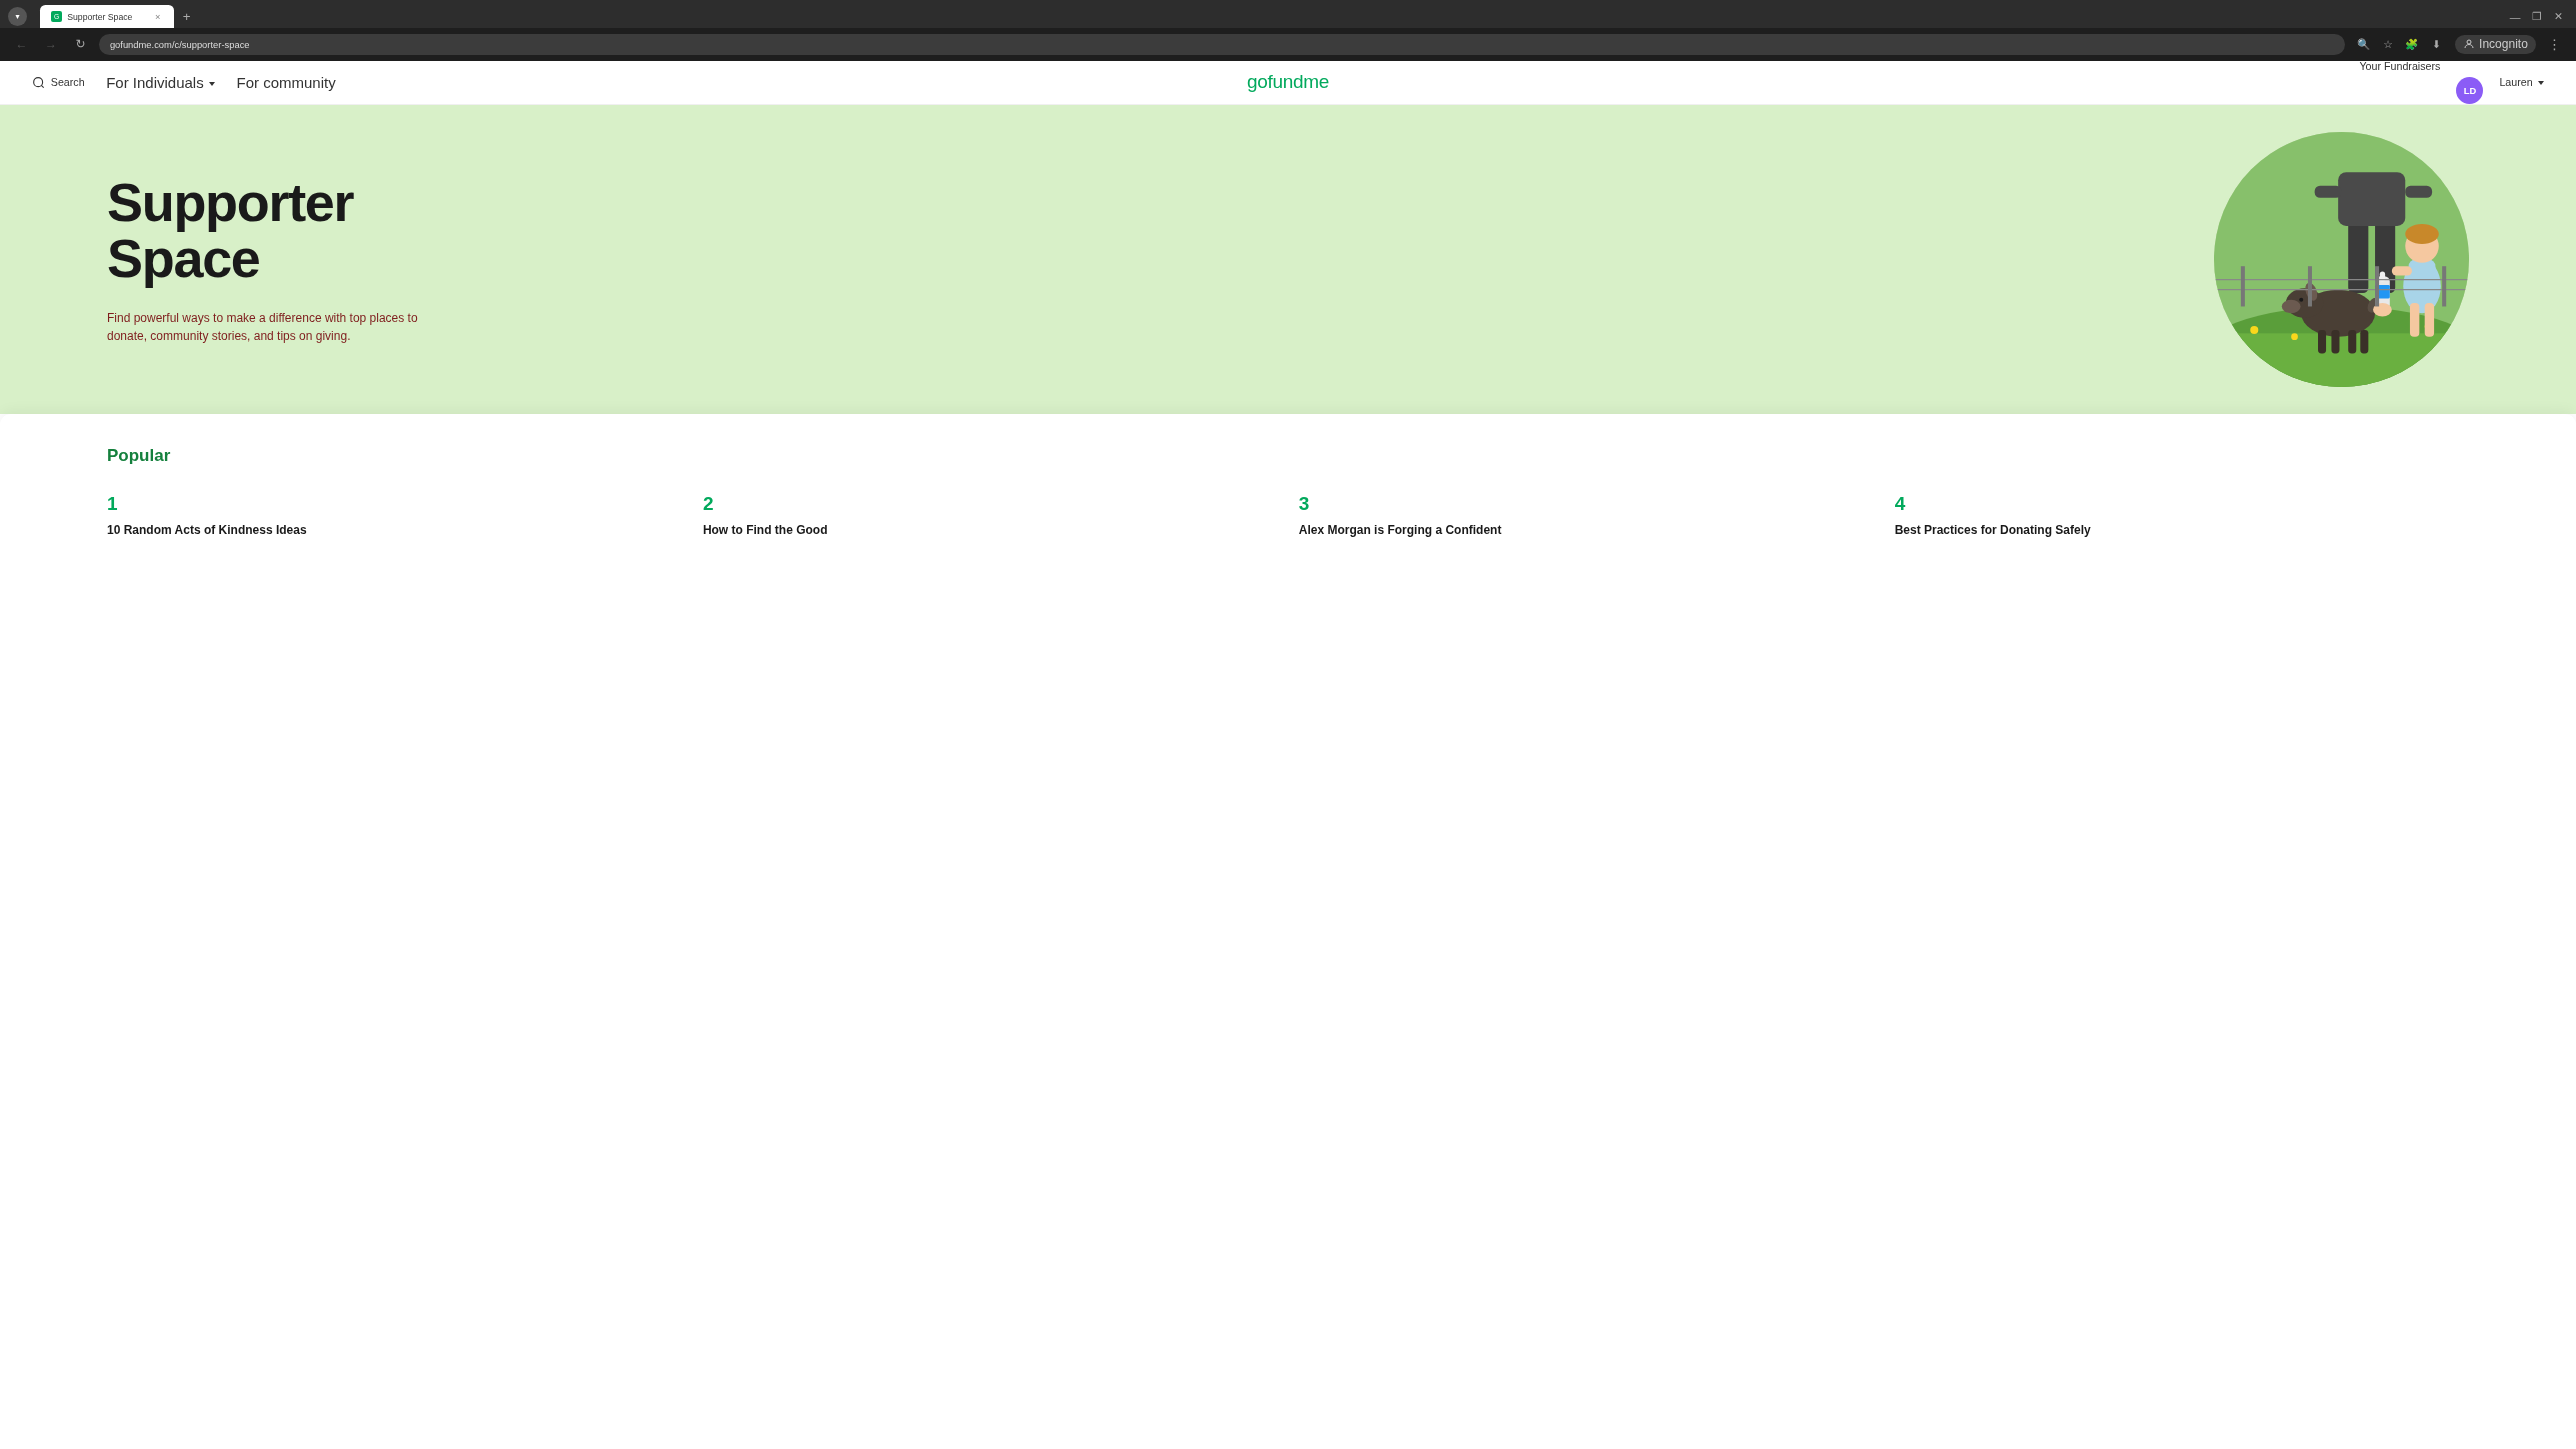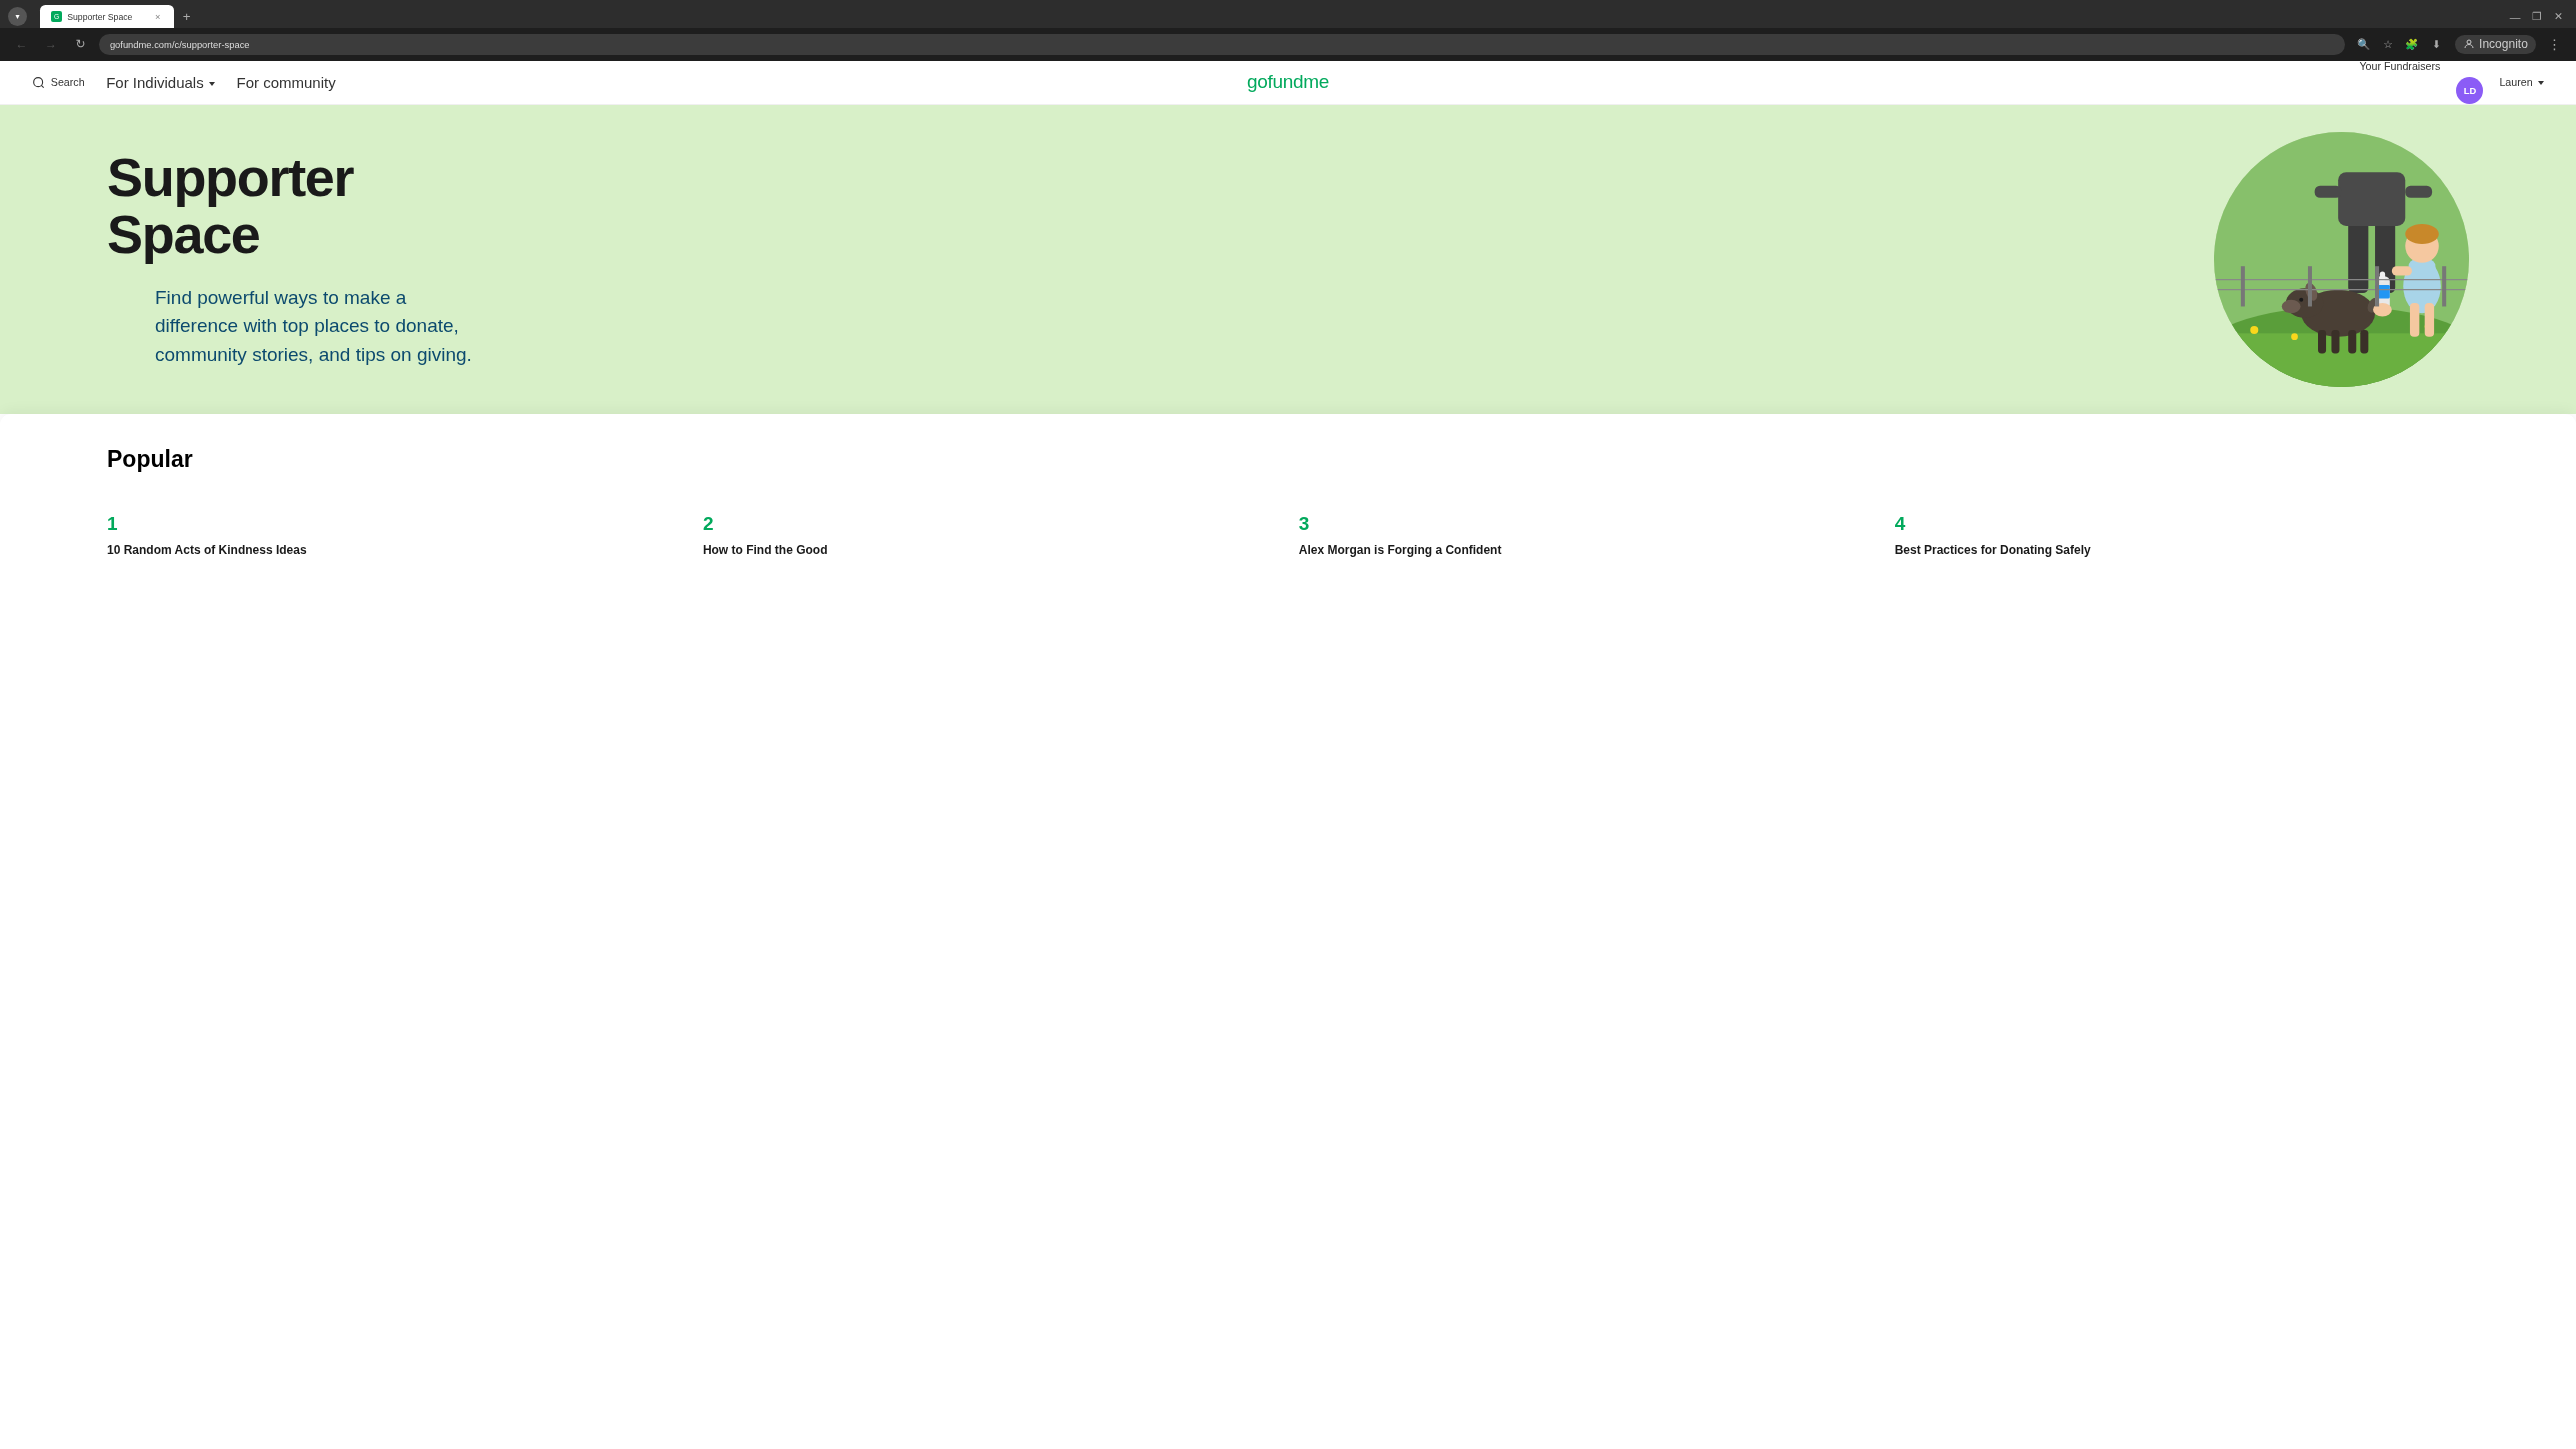--- a/index.html
+++ b/index.html
@@ -255,25 +255,24 @@
     }
     .hero-title {
       font-size: 54px;
       font-weight: 700;
       color: #1a1a1a;
       line-height: 1.05;
       margin-bottom: 21.5px;
       letter-spacing: -1.3px;
     }
     .hero-subtitle {
-      font-size: 19px;
-      color: #0c4a6e;
+      font-size: 12px;
+      color: #7f1d1d;
       line-height: 1.5;
       max-width: 322px;
-      margin-left: 48px;
     }
     .hero-image-wrapper {
       position: absolute;
       right: 107px;
       top: 27px;
       width: 255px;
       height: 255px;
       border-radius: 50% 50% 50% 50%;
       overflow: hidden;
       background: #b8d8a0;
@@ -283,24 +282,24 @@
     .popular-section {
       background: #fff;
       border-radius: 10.7px 10.7px 0 0;
       padding: 32px 107px 21.5px;
       margin-top: 0;
       box-shadow: 0 -2.7px 13.4px rgba(0,0,0,0.05);
       position: relative;
       z-index: 2;
     }
     .popular-title {
-      font-size: 23px;
+      font-size: 17px;
       font-weight: 700;
-      color: #000000;
-      margin-bottom: 40px;
+      color: #15803d;
+      margin-bottom: 27px;
     }
     .popular-grid {
       display: grid;
       grid-template-columns: repeat(4, 1fr);
       gap: 21.5px;
     }
     .popular-item {
       display: flex;
       flex-direction: column;
       gap: 8px;

